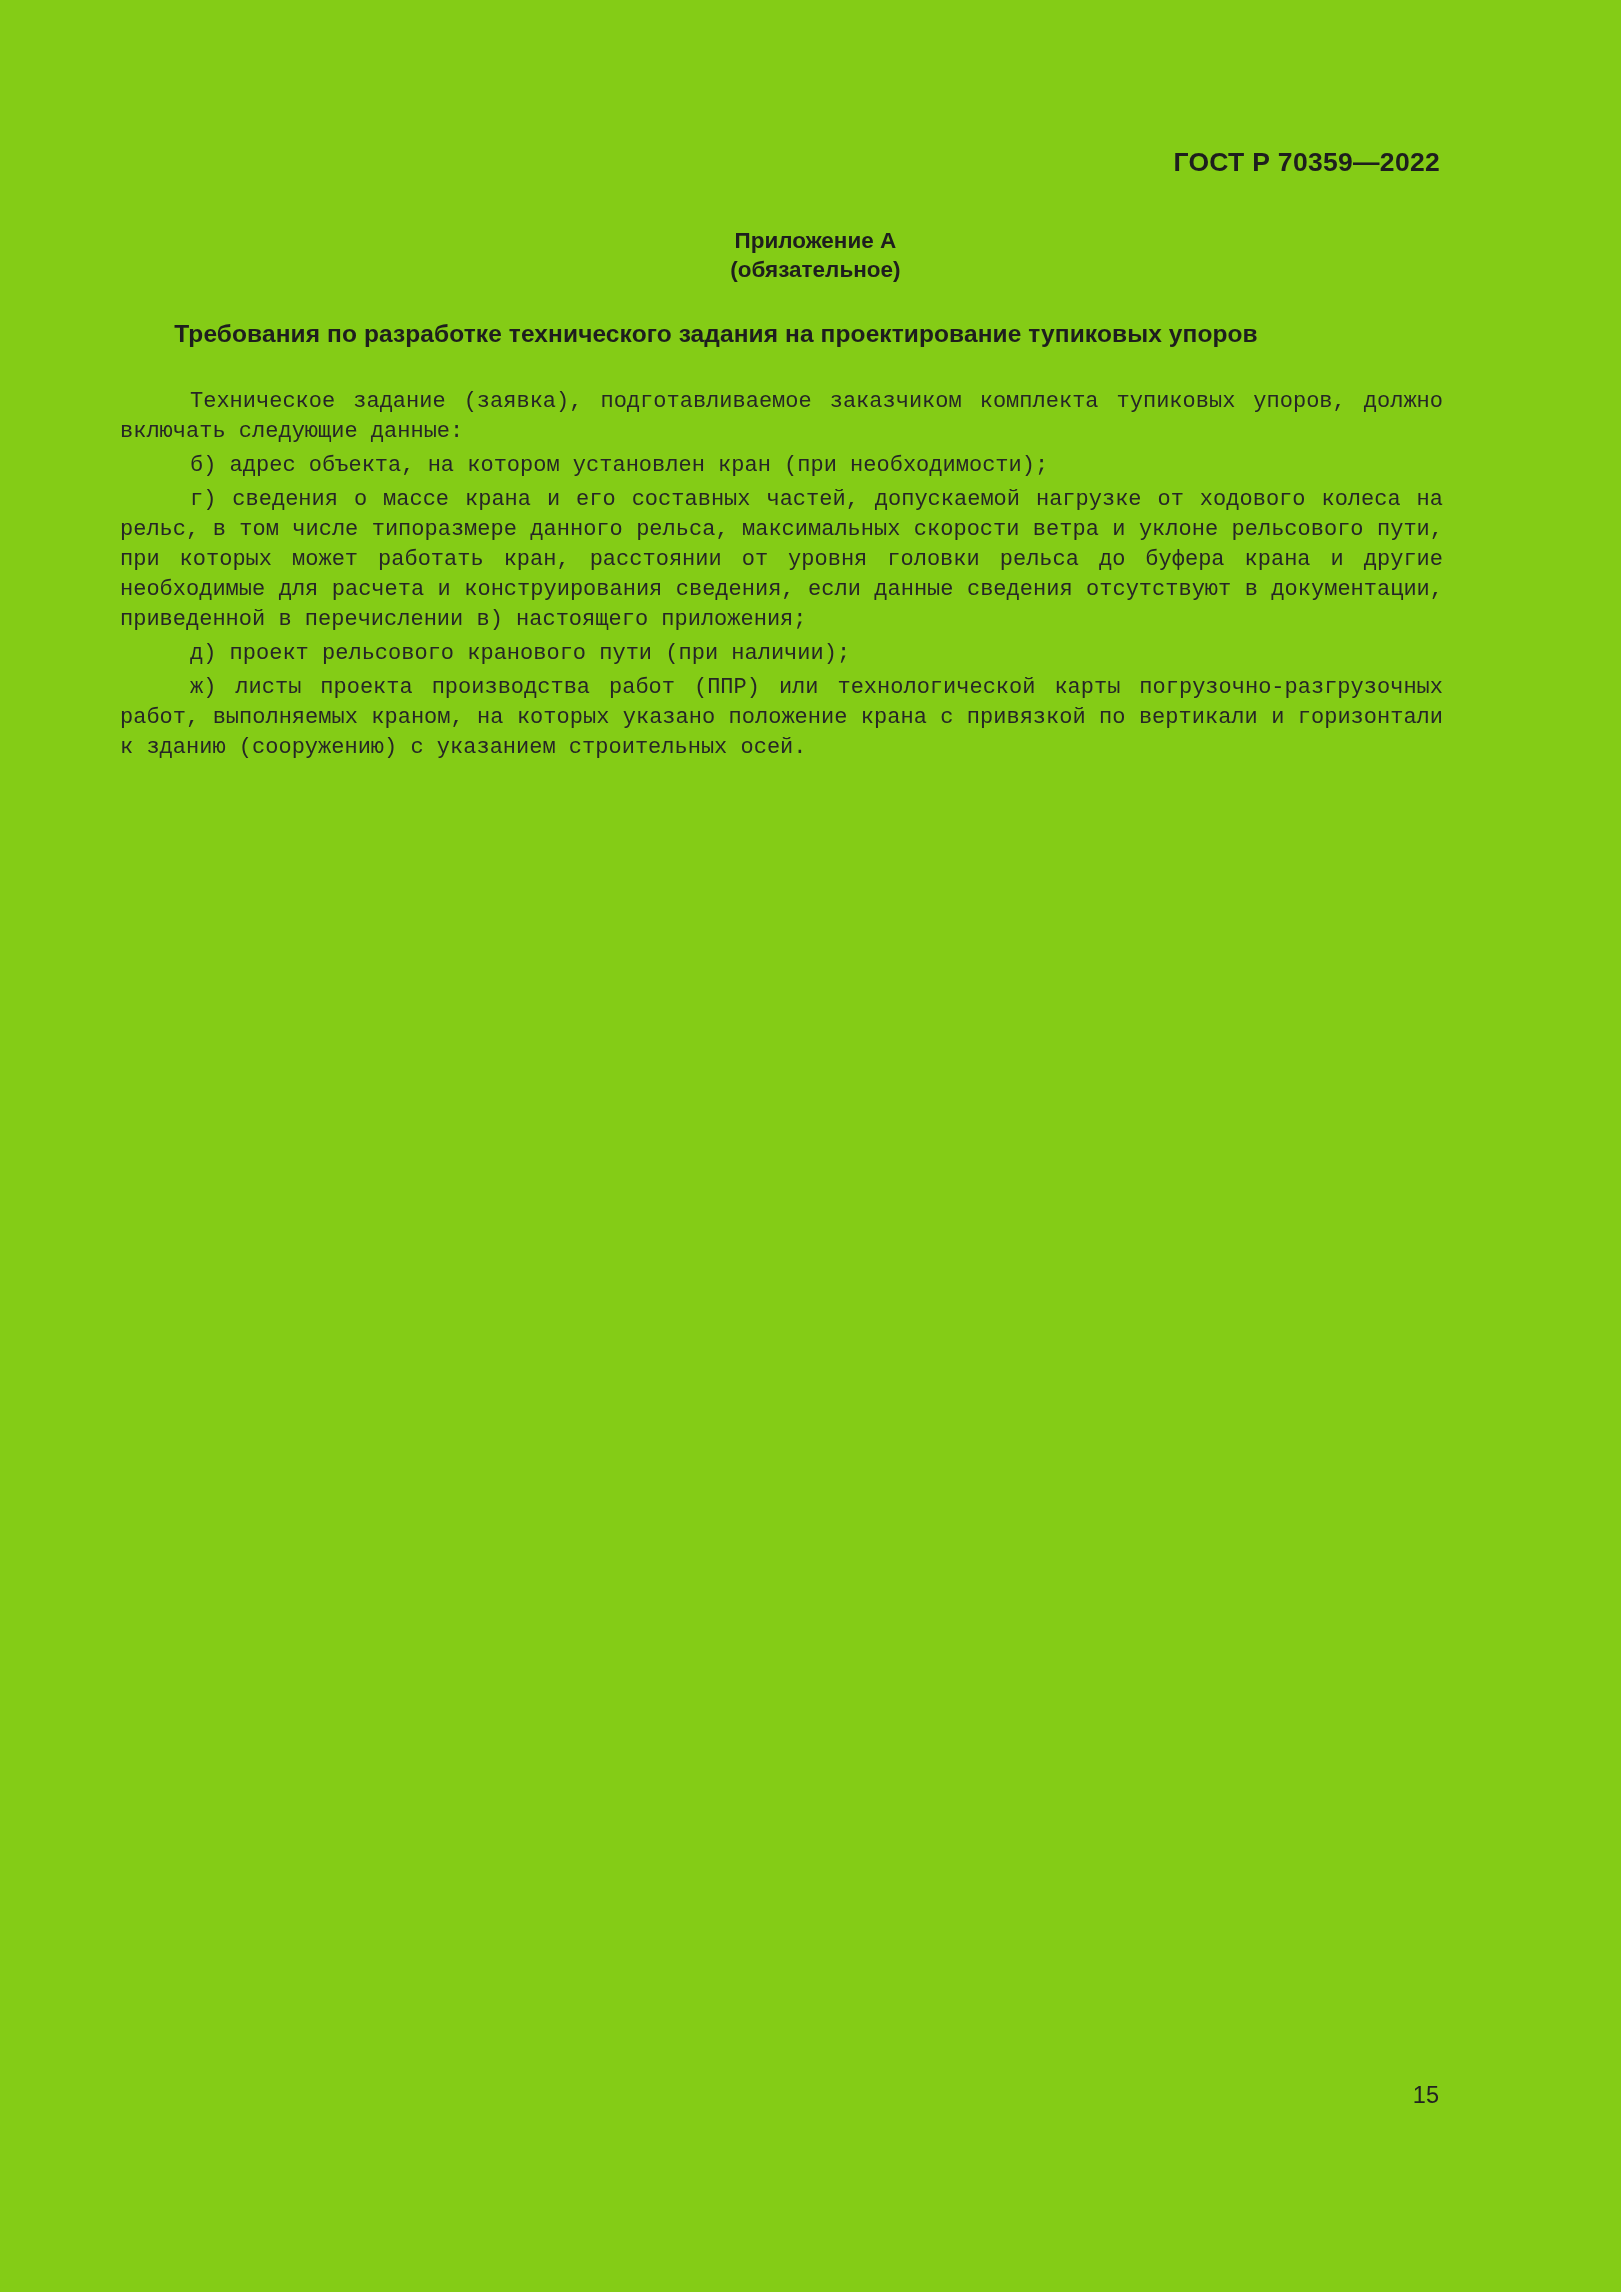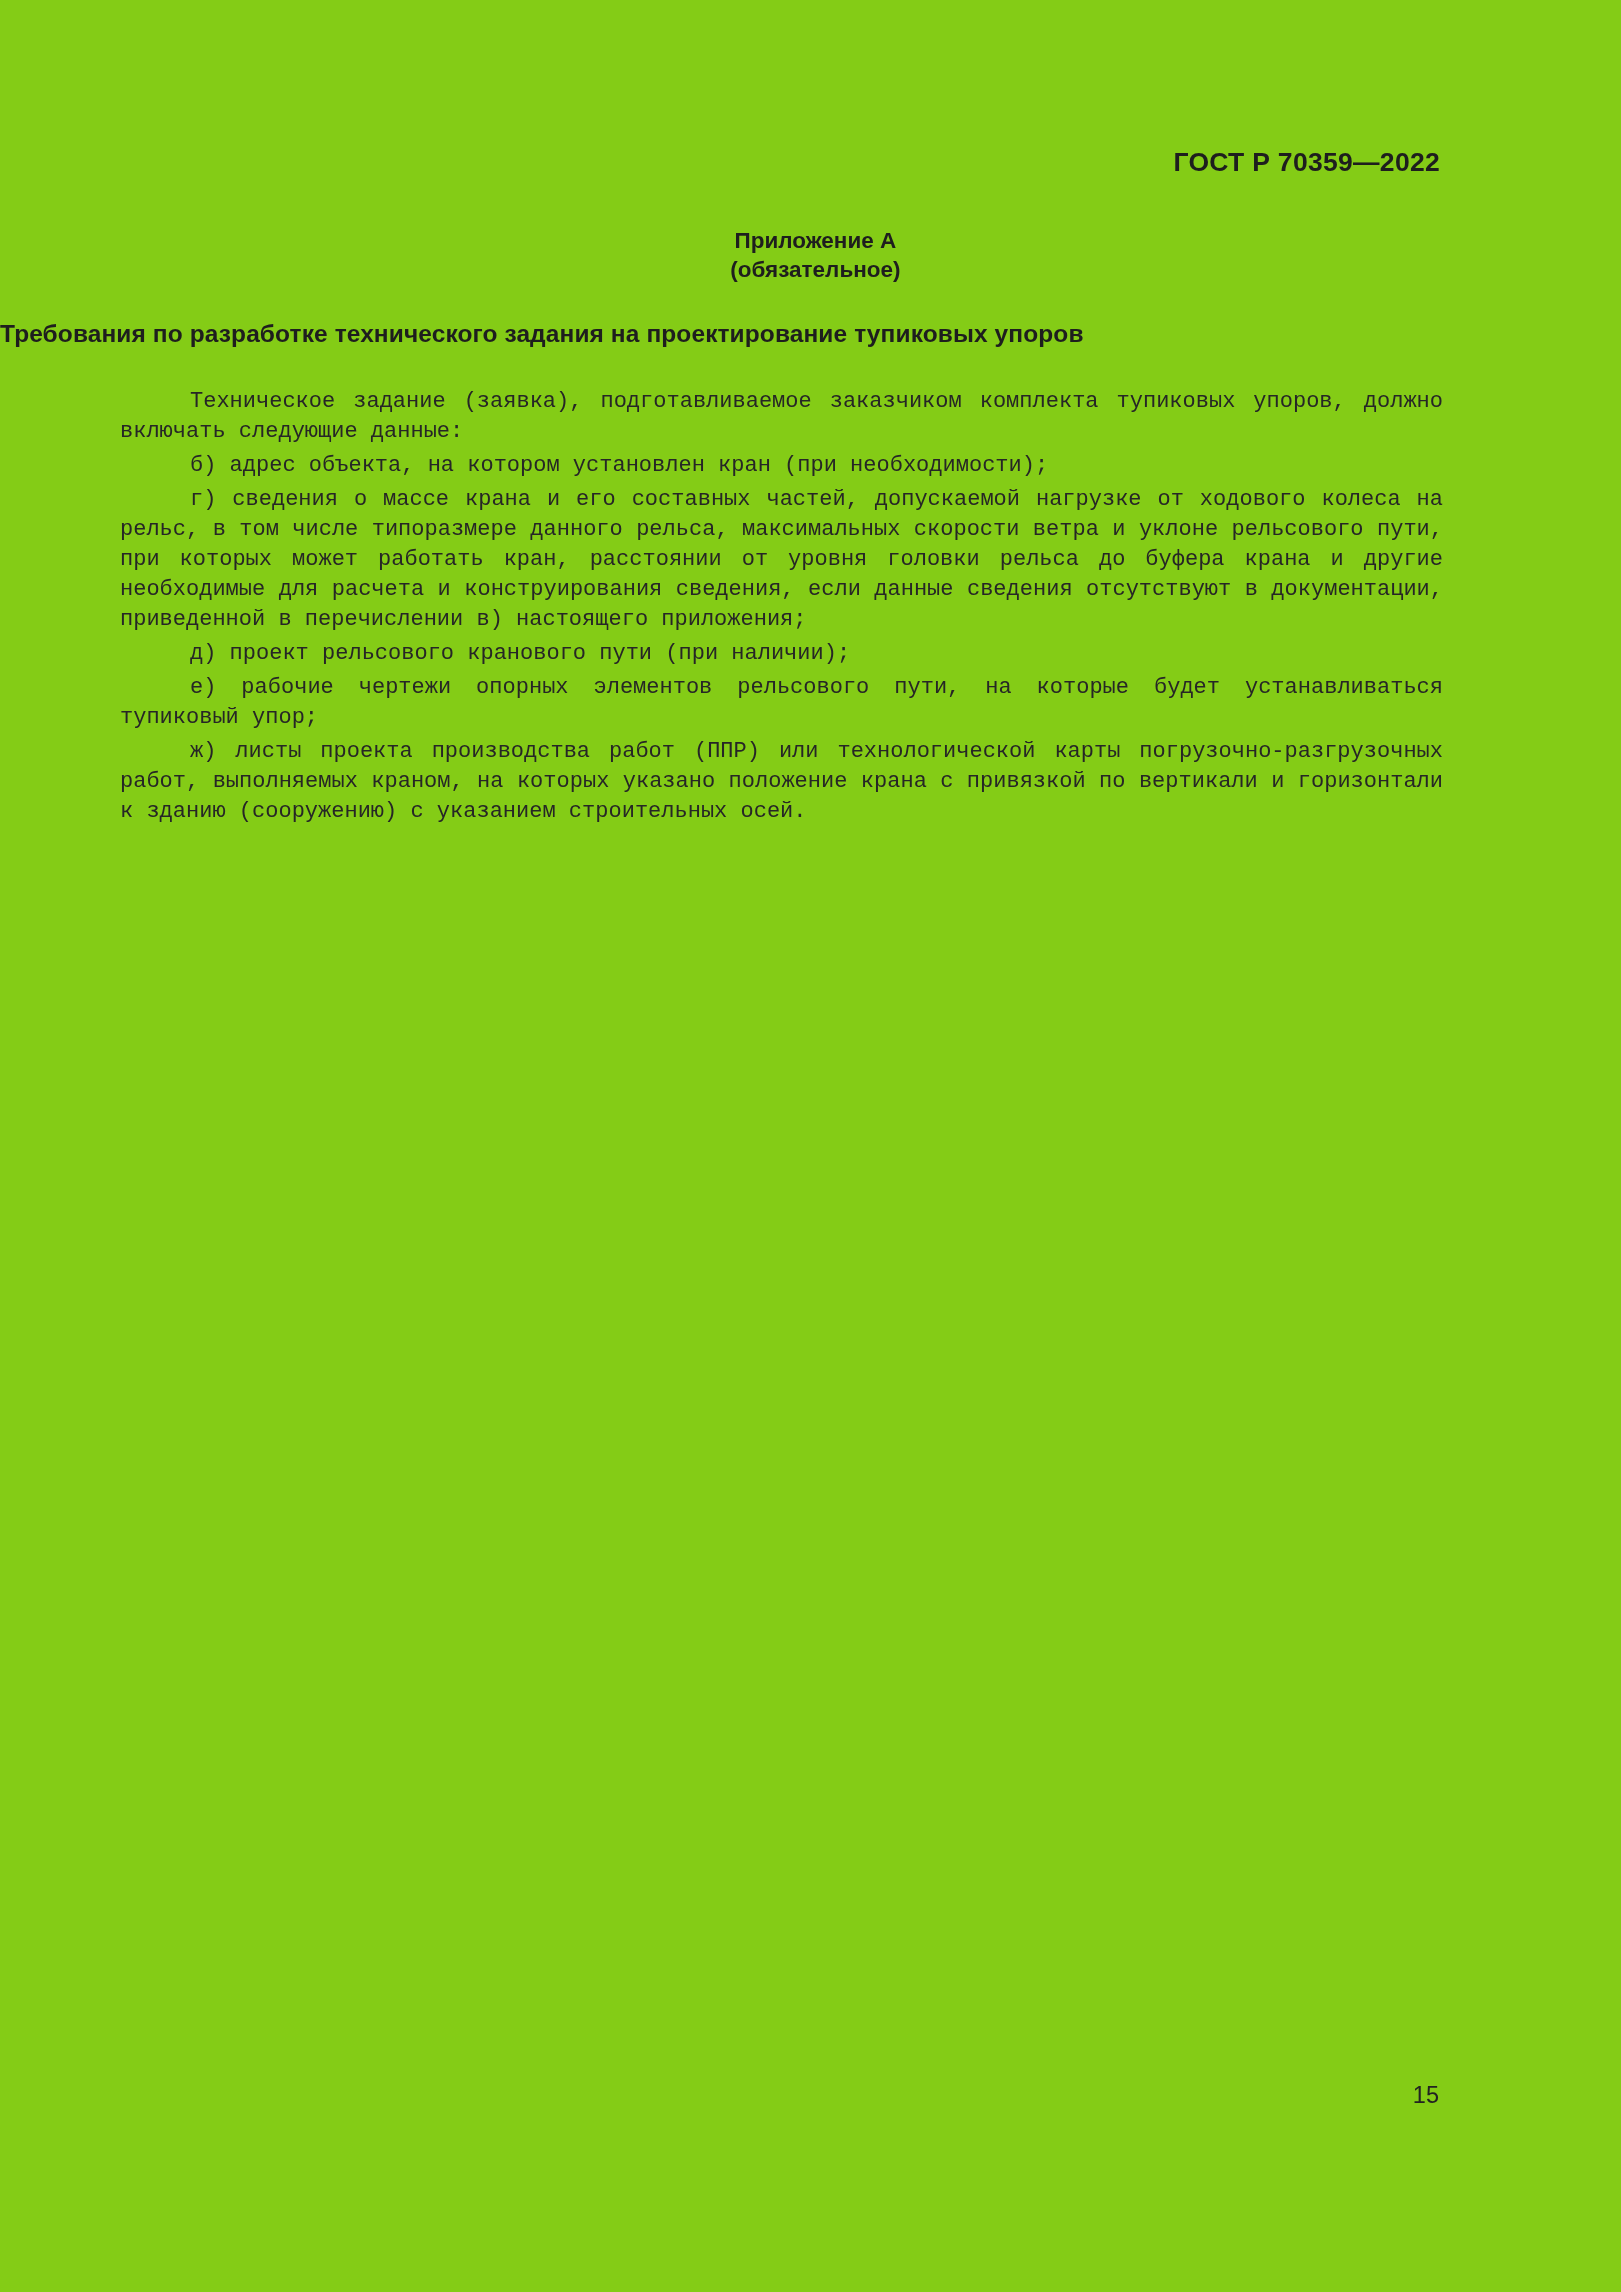--- a/index.html
+++ b/index.html
@@ -4,21 +4,21 @@
   <style>
     html, body { margin: 0; padding: 0; background: #ffffff; }
     body { width: 1621px; height: 2293px; position: relative; overflow: hidden;
            font-family: "Liberation Sans", "DejaVu Sans", sans-serif; color: #222222; }
     .page { position: absolute; left: 0; top: 0; width: 1621px; height: 2293px; background: #84cc16; }
     .header-code { position: absolute; top: 147px; right: 181px; font-size: 26.5px; font-weight: bold;
                    letter-spacing: 0.3px; color: #1e1e1e; }
     .appendix { position: absolute; top: 226px; left: 0; width: 1621px; text-align: center;
                 font-size: 22.5px; font-weight: bold; line-height: 29px; color: #1e1e1e; }
     .appendix div { margin-left: 9.8px; }
-    .section-title { position: absolute; top: 320px; left: 0; width: 1432px; 
+    .section-title { position: absolute; top: 320px; left: 0; width: 1432px; text-align: center;
                      font-size: 24.5px; font-weight: bold; color: #1e1e1e; letter-spacing: 0.1px; }
     .body-text { position: absolute; top: 383px; left: 116px; width: 1331px;
                  font-size: 22px; line-height: 30px; color: #262626; text-align: justify; }
     .body-text p { margin: 4px; text-indent: 70px; font-family: Liberation Mono, monospace; }
     .page-number { position: absolute; top: 2082px; right: 182px; font-size: 23.5px; color: #222222; }
   </style>
 </head>
 <body>
 
 <div class="page">
@@ -29,19 +29,18 @@
     <div>(обязательное)</div>
   </div>
 
   <div class="section-title">Требования по разработке технического задания на проектирование тупиковых упоров</div>
 
   <div class="body-text">
     <p>Техническое задание (заявка), подготавливаемое заказчиком комплекта тупиковых упоров, должно включать следующие данные:</p>
     <p>б) адрес объекта, на котором установлен кран (при необходимости);</p>
     <p>г) сведения о массе крана и его составных частей, допускаемой нагрузке от ходового колеса на рельс, в том числе типоразмере данного рельса, максимальных скорости ветра и уклоне рельсового пути, при которых может работать кран, расстоянии от уровня головки рельса до буфера крана и другие необходимые для расчета и конструирования сведения, если данные сведения отсутствуют в документации, приведенной в перечислении в) настоящего приложения;</p>
     <p>д) проект рельсового кранового пути (при наличии);</p>
-    <p>е) рабочие чертежи опорных элементов рельсового пути, на которые будет устанавливаться тупиковый упор;</p>
     <p>ж) листы проекта производства работ (ППР) или технологической карты погрузочно-разгрузочных работ, выполняемых краном, на которых указано положение крана с привязкой по вертикали и горизонтали к зданию (сооружению) с указанием строительных осей.</p>
   </div>
 
   <div class="page-number">15</div>
 </div>
 
 
 </body></html>

